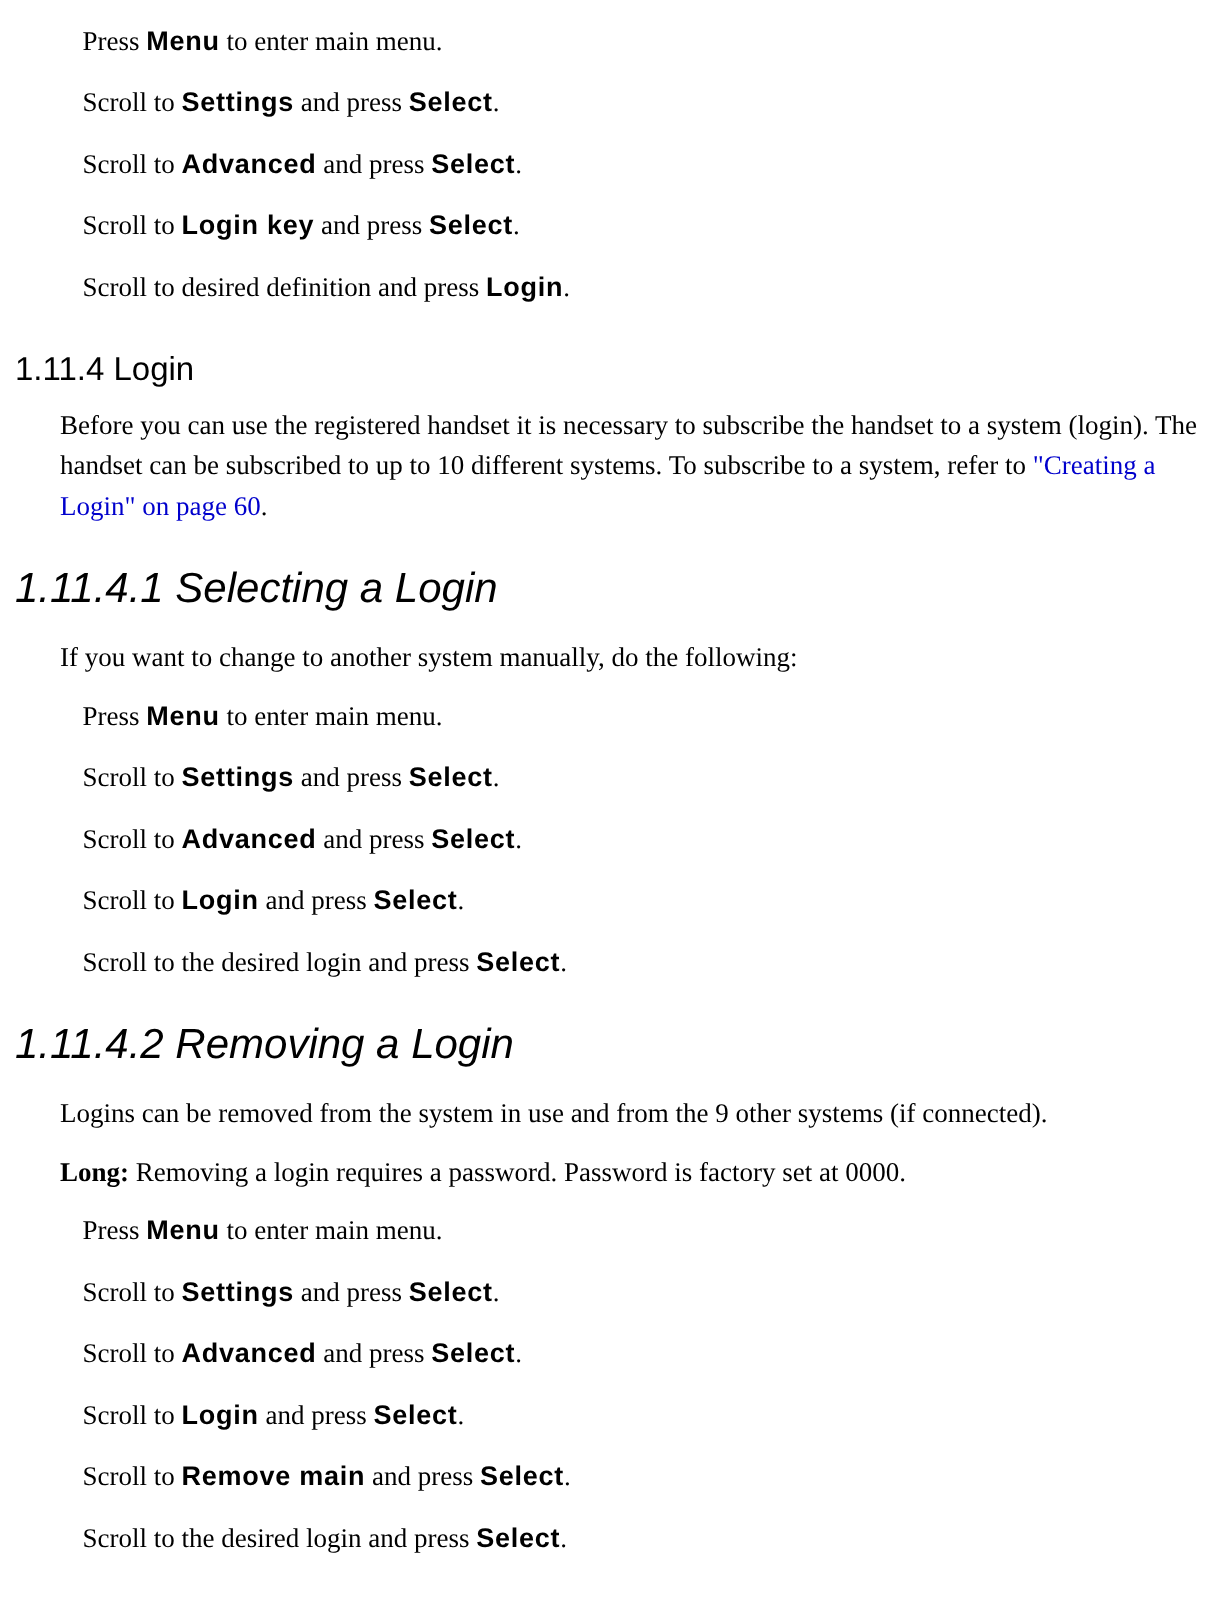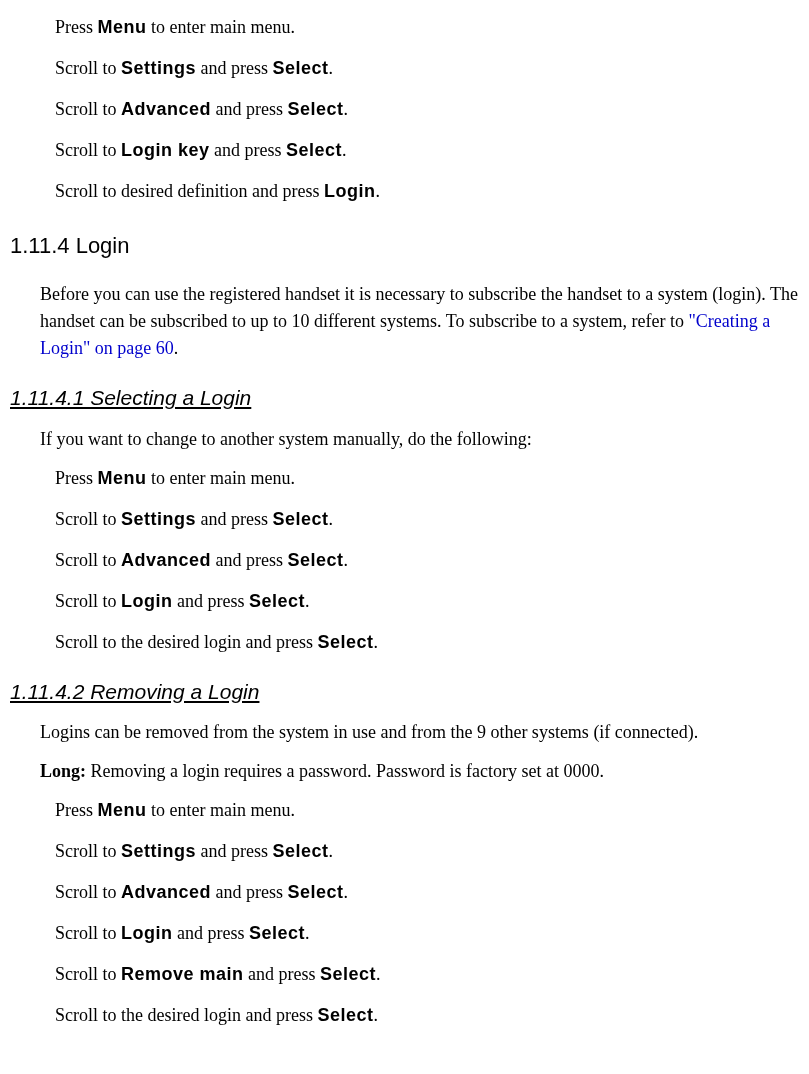--- a/index.html
+++ b/index.html
@@ -24,32 +24,31 @@
     .content-para {
       margin-left: 30px;
       margin-bottom: 12px;
       margin-top: 6px;
     }
     .heading-2 {
       font-family: 'Trebuchet MS', 'Arial Narrow', sans-serif;
       font-size: 22px;
       font-weight: normal;
       margin-top: 24px;
-      margin-bottom: 19px;
+      margin-bottom: 8px;
       margin-left: 0;
     }
     .heading-3 {
       font-family: 'Trebuchet MS', 'Arial Narrow', sans-serif;
-      font-size: 21px;
+      font-size: 28px;
       font-style: italic;
       font-weight: normal;
       margin-top: 20px;
       margin-bottom: 12px;
       margin-left: 0;
-      text-decoration: underline;
     }
     .menu-key {
       font-family: 'Arial Black', 'Impact', sans-serif;
       font-weight: 900;
       letter-spacing: 0.5px;
     }
     .link {
       color: #0000CC;
     }
     .note-label {

